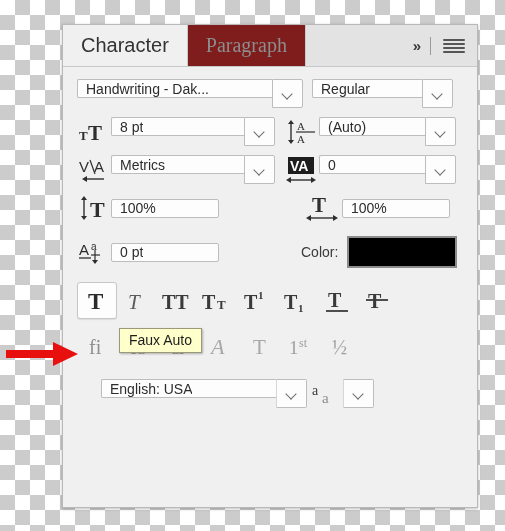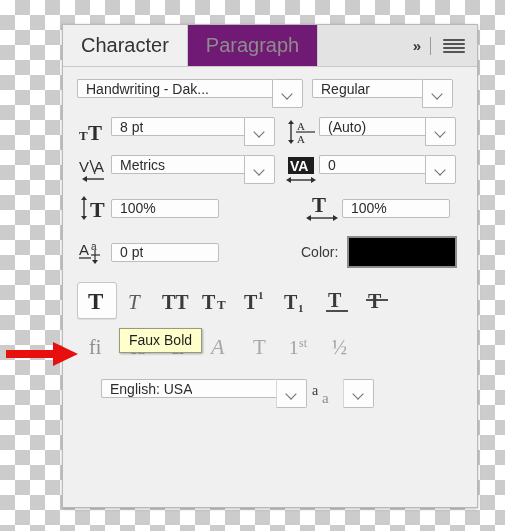--- a/index.html
+++ b/index.html
@@ -28,21 +28,21 @@
     position:relative;height:42px;background:#d8d8d8;
     border-bottom:1px solid #c8c8c8;box-sizing:border-box;
     display:flex;align-items:stretch;
   }
   .tab{
     display:flex;align-items:center;justify-content:center;
     padding:0 18px;font-size:20px;box-sizing:border-box;
     border-right:1px solid #c9c9c9;
   }
   .tab.active{background:#f0f0f0;color:#333333;}
-  .tab.inactive{background:#701a75;color:#8d8d8d;}
+  .tab.inactive{background:#7f1d1d;color:#8d8d8d;font-family:Liberation Serif, serif;}
   .tabfill{flex:1;background:#e3e3e3;display:flex;align-items:center;justify-content:flex-end;padding-right:12px;}
   .chev2{font-size:15px;color:#3a3a3a;letter-spacing:-1px;font-weight:bold;margin-right:10px;}
   .vsep{width:1px;height:18px;background:#9a9a9a;margin-right:12px;}
   .burger{display:flex;flex-direction:column;justify-content:space-between;width:22px;height:14px;}
   .burger i{display:block;height:2px;background:#555555;border-radius:1px;}
 
   .body{padding:12px 14px 0 14px;}
   .row{display:flex;align-items:center;margin-bottom:9px;}
 
   
@@ -339,21 +339,21 @@
             <text x="12" y="15" font-family="Liberation Serif, serif" font-size="12" fill="#a0a0a0">st</text>
           </svg>
         </div>
         <div class="obtn">
           <svg width="30" height="28" viewBox="0 0 30 28">
             <text x="3" y="22" font-family="Liberation Serif, serif" font-size="20" fill="#a0a0a0">½</text>
           </svg>
         </div>
 
         <div class="tooltip">
-          <span>Faux Bold</span>
+          <span>Faux Auto</span>
         </div>
       </div>
 
       <div class="bottomrow">
         <div class="combo">
           <div class="field" style="width:175px;">
             <span class="val">English: USA</span>
           </div>
           <div class="arrowbox sep">
             <span class="caret"></span>

